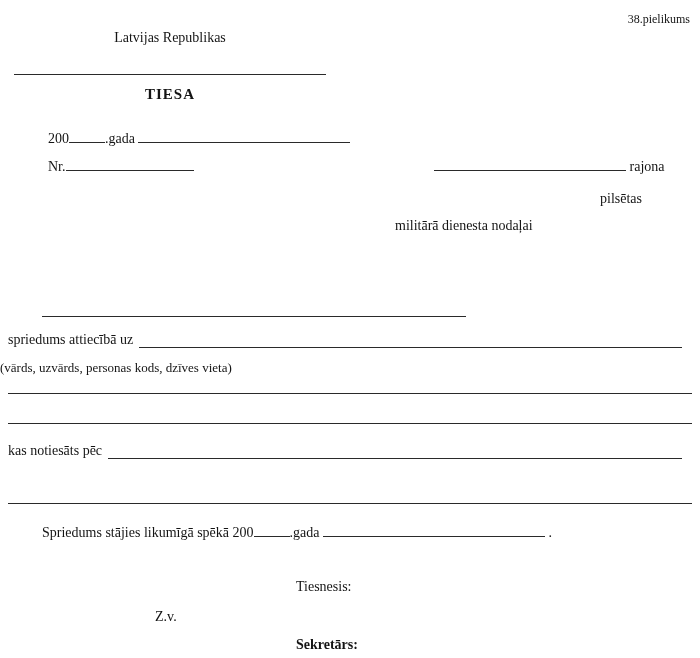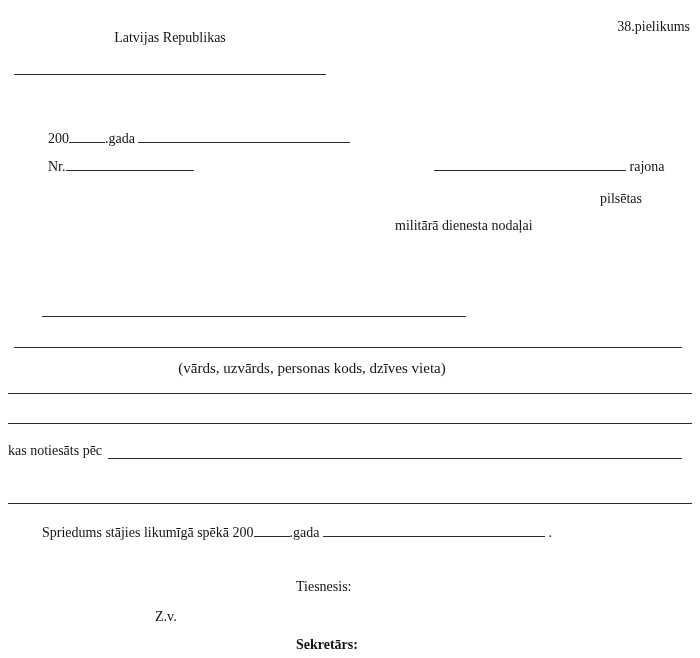--- a/index.html
+++ b/index.html
@@ -34,69 +34,71 @@
     position: absolute;
     display: flex;
     align-items: flex-end;
   }
   .flexrow .grow {
     flex: 1;
     height: 16px;
     margin-left: 6px;
     border-bottom: 1px solid #2a2a2a;
   }
-  .appendix { top: 19px; right: 10px; font-size: 14px; }
+  .appendix { top: 12px; right: 10px; font-size: 12px; }
   .republic { top: 30px; left: 14px; width: 312px; text-align: center; }
   .court-name-line { top: 74px; left: 14px; width: 312px; }
   .court {
     top: 86px; left: 14px; width: 312px; text-align: center;
     font-weight: bold; font-size: 15px; letter-spacing: 1px;
   }
   .date-row { top: 129px; left: 14px; }
   .nr-row { top: 157px; left: 14px; }
   .rajona-row { top: 157px; left: 400px; }
   .pilsetas { top: 191px; left: 600px; }
   .militara { top: 218px; left: 395px; }
   .p1 { top: 303px; left: 8px; }
   .p2 { top: 331px; left: 8px; width: 674px; }
-  .note { position: absolute; left: 0; width: 624px; text-align: center; font-size: 15px; }
+  .note { position: absolute; left: 0; width: 624px; text-align: left; font-size: 13px; }
   .note1 { top: 360px; }
   .l1 { top: 393px; left: 8px; width: 684px; }
   .l2 { top: 423px; left: 8px; width: 684px; }
   .p3 { top: 442px; left: 8px; width: 674px; }
   .note2 { top: 470px; }
   .l3 { top: 503px; left: 8px; width: 684px; }
   .pfinal { top: 523px; left: 8px; }
   .judge { top: 579px; left: 296px; }
   .seal { top: 609px; left: 155px; }
   .secretary { top: 637px; left: 296px; font-weight: bold; }
 </style>
 </head>
 <body>
 
 <div id="page">
 
   <div class="t appendix">38.pielikums</div>
 
   <div class="t republic">Latvijas Republikas</div>
   <div class="blankline court-name-line"></div>
+  <div class="t court">TIESA</div>
 
   <div class="row date-row"><span>200</span><span class="blank" style="width:36px"></span><span>.gada</span>&nbsp;<span class="blank" style="width:212px"></span></div>
 
   <div class="row rajona-row"><span class="blank" style="width:192px"></span>&nbsp;<span>rajona</span></div>
 
   <div class="row nr-row"><span>Nr.</span><span class="blank" style="width:128px"></span></div>
 
   <div class="t pilsetas">pilsētas</div>
 
   <div class="t militara">militārā dienesta nodaļai</div>
 
   <div class="row p1"><span class="blank" style="width:424px"></span>&nbsp;</div>
 
   <div class="flexrow p2">
+      <span>spriedums attiecībā uz</span>
       <span class="grow"></span>
     </div>
 
   <div class="note note1">(vārds, uzvārds, personas kods, dzīves vieta)</div>
 
   <div class="blankline l1"></div>
   <div class="blankline l2"></div>
 
   <div class="flexrow p3">
       <span>kas notiesāts pēc</span>

